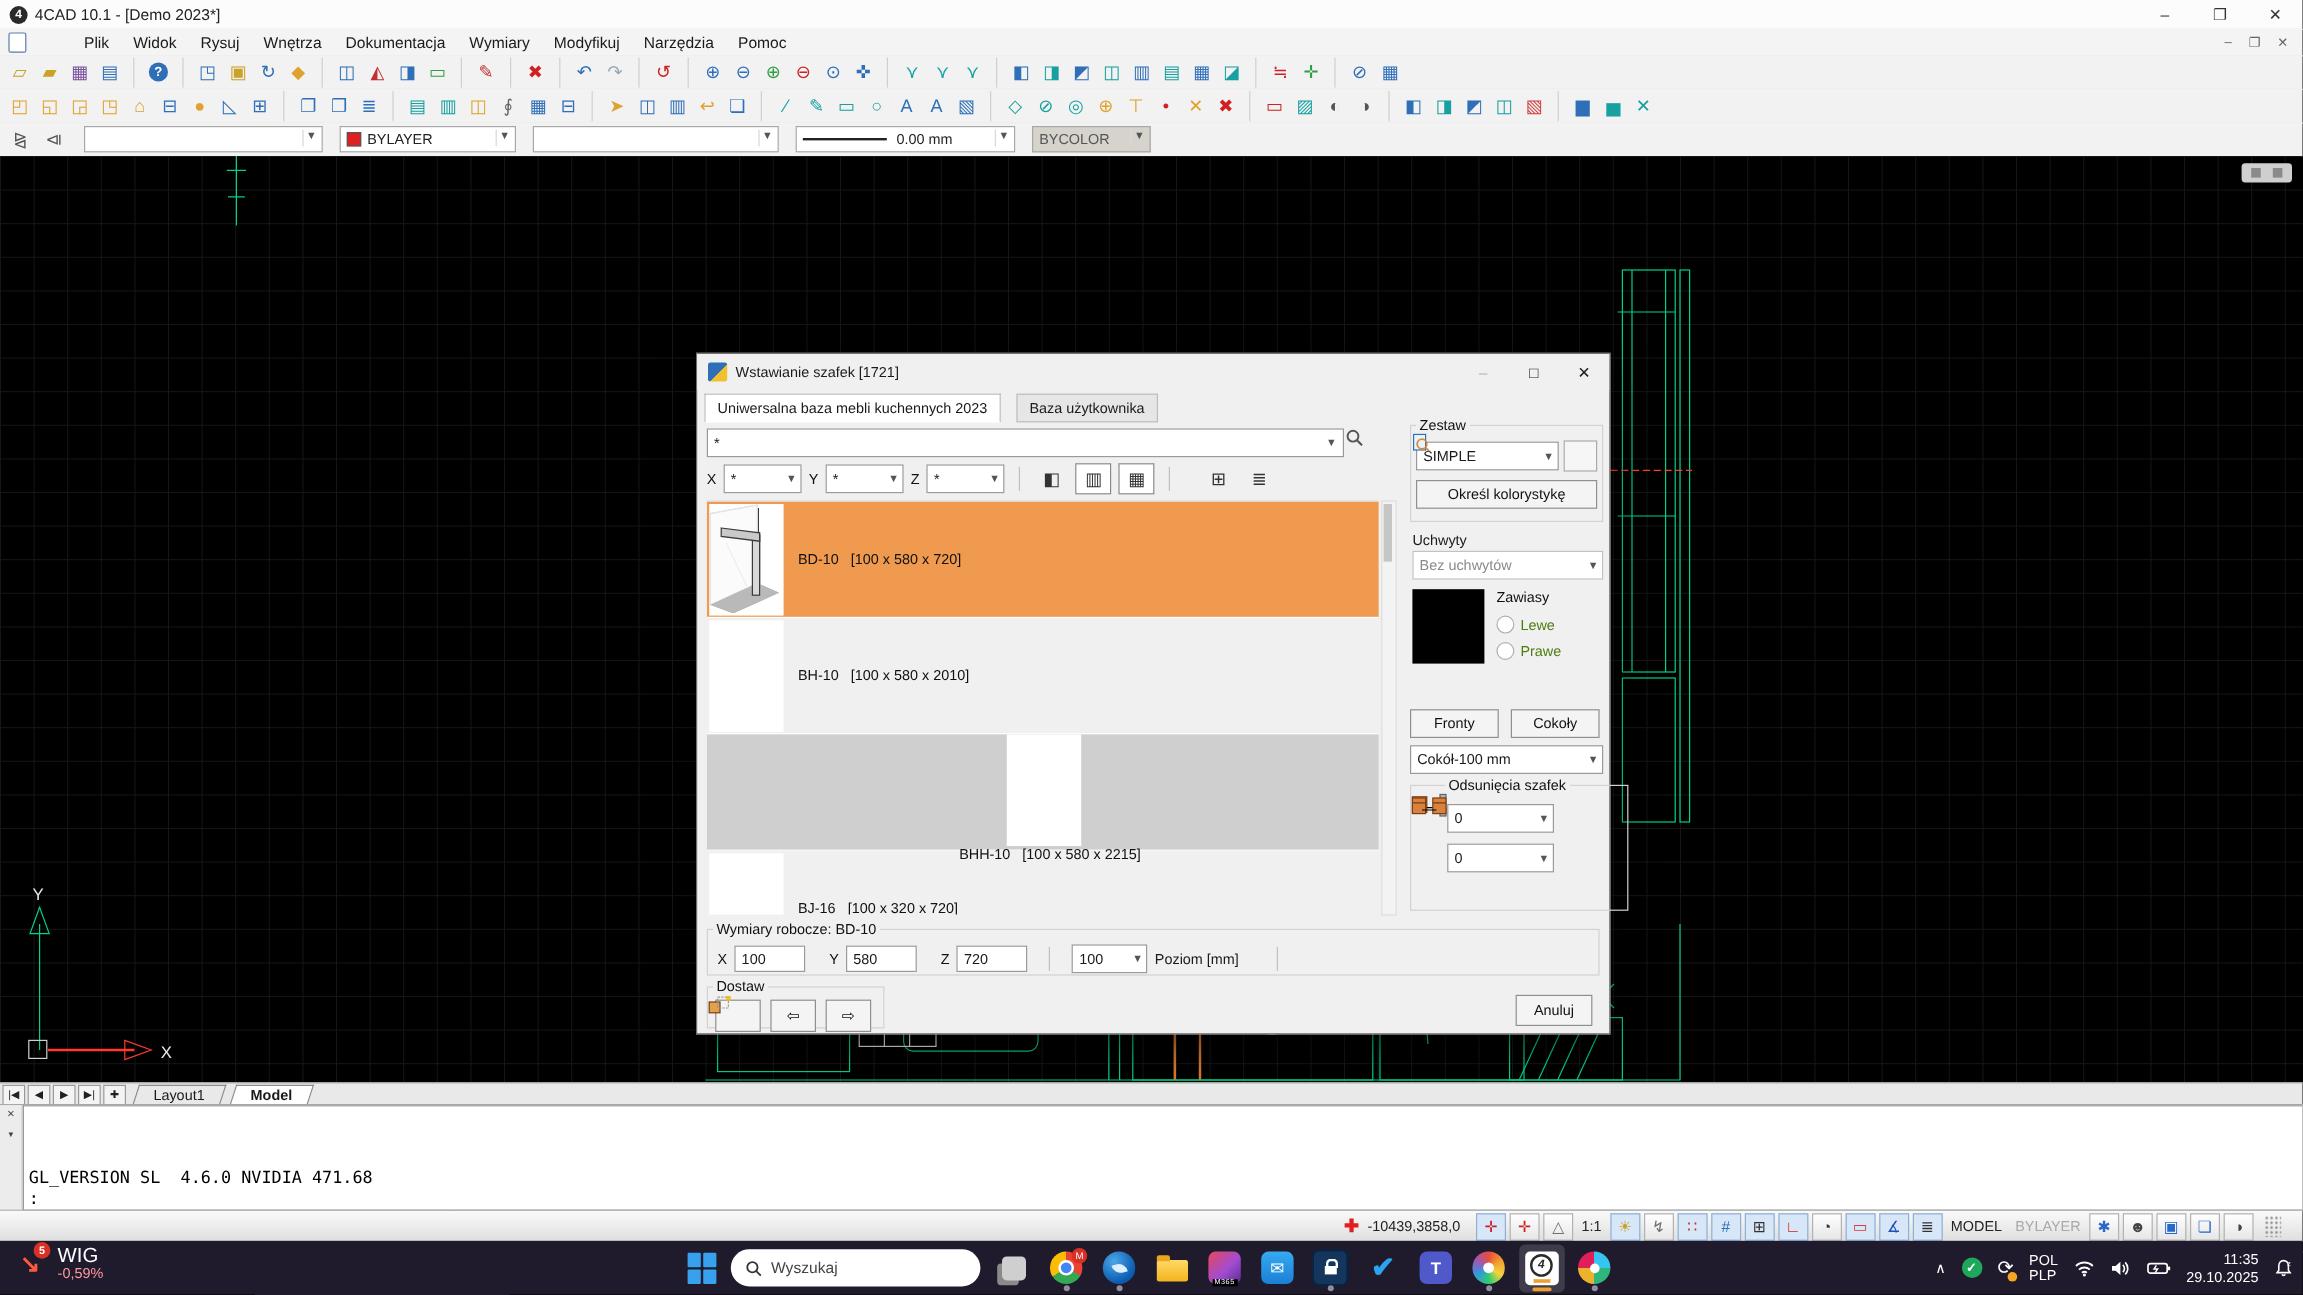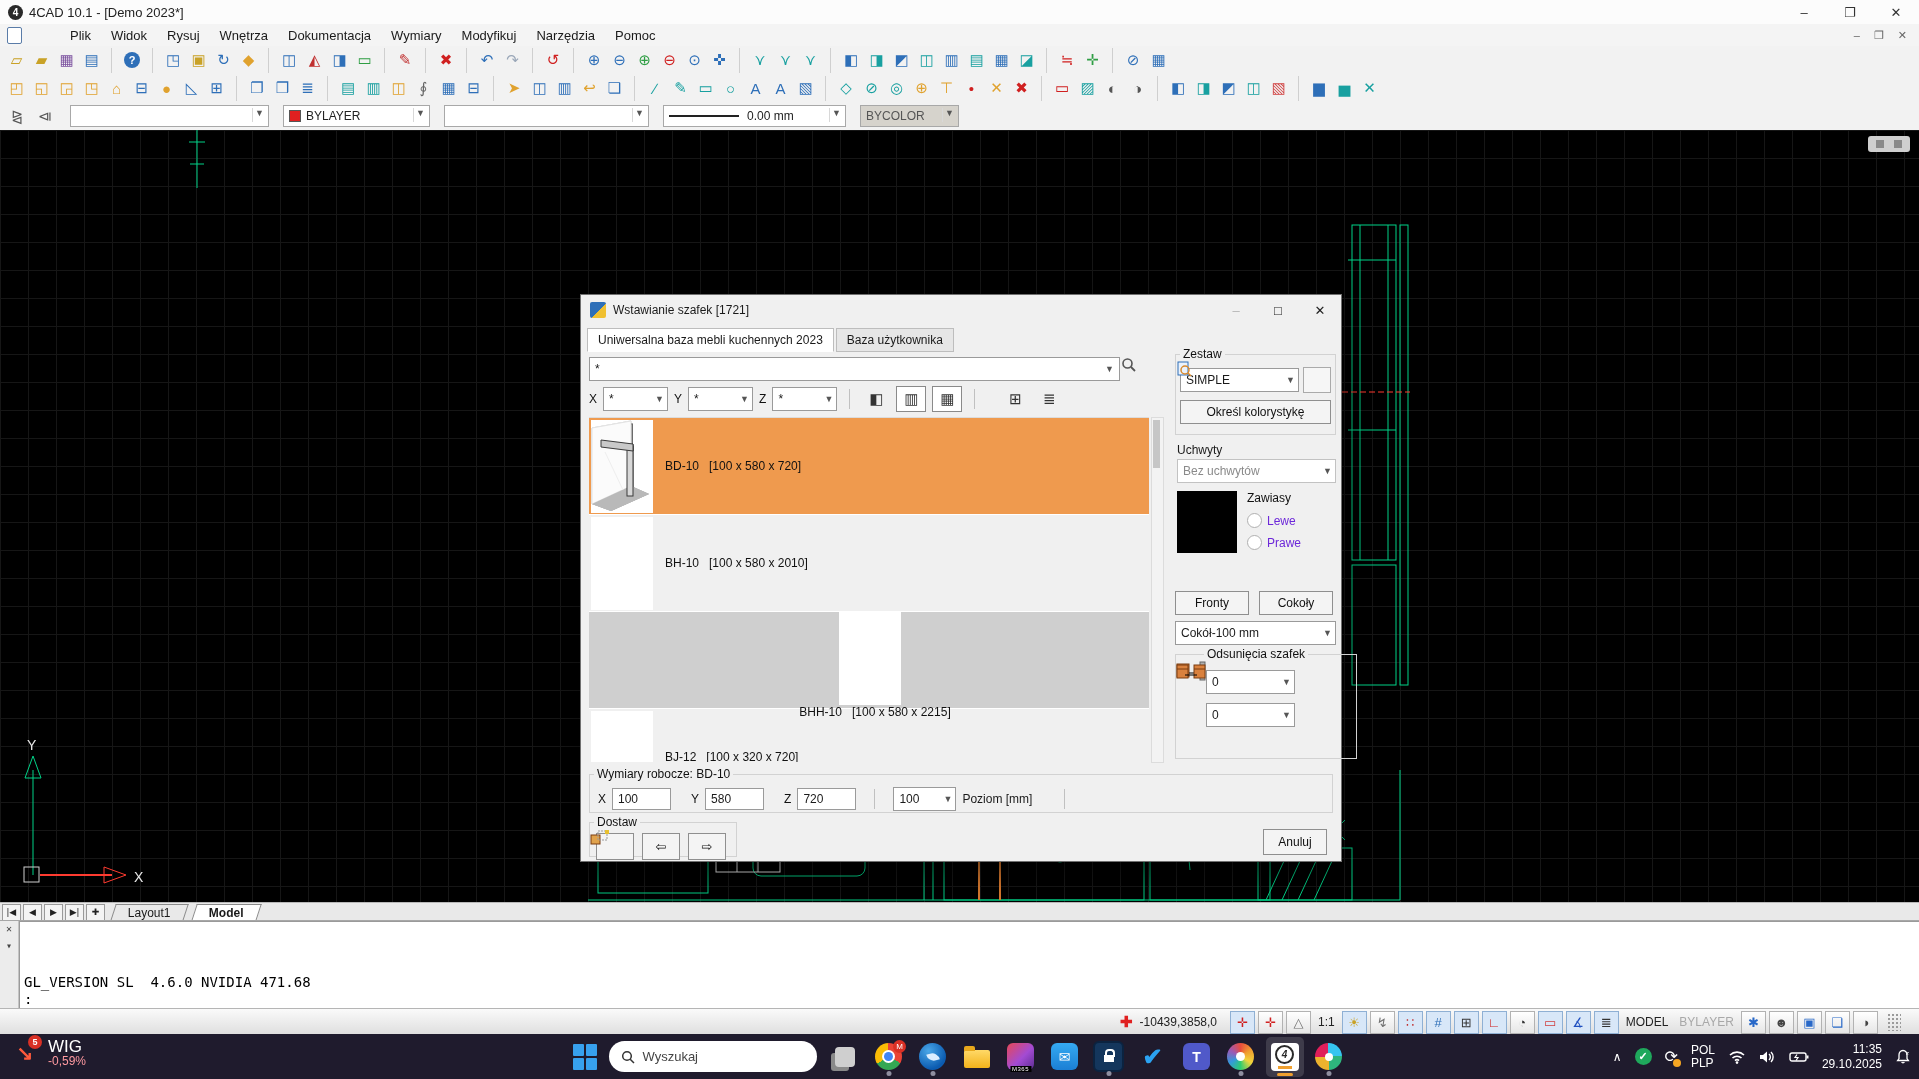--- a/index.html
+++ b/index.html
@@ -126,21 +126,21 @@
   .clock{text-align:right;line-height:15px;font-size:12px;}
   
   .dlg{position:absolute;left:580px;top:164px;width:760px;height:566px;background:#f0f0f0;border:1px solid #707070;
        box-shadow:0 10px 30px rgba(0,0,0,.55);font-size:12px;}
   .dtitle{position:absolute;left:0;top:0;width:100%;height:30px;background:#f0f0f0;display:flex;align-items:center;}
   .dico{width:16px;height:16px;margin:0 7px 0 9px;background:linear-gradient(135deg,#2e6fb8 55%,#f0c030 55%);border-radius:2px;}
   .dwbtns{margin-left:auto;display:flex;height:100%;}
   .dwbtn{width:42px;height:100%;display:flex;align-items:center;justify-content:center;font-size:13px;color:#222;}
   .dwbtn.dim{color:#b5b5b5;}
   .dtabs{position:absolute;left:6px;top:32px;display:flex;align-items:flex-end;height:25px;}
-  .dtab{padding:4px 10px;border:1px solid #bdbdbd;background:#e6e6e6;margin-right:2px;}
+  .dtab{padding:4px 10px;border:1px solid #bdbdbd;background:#e6e6e6;margin-right:13px;}
   .dtab.active{background:#fff;border-bottom:1px solid #fff;font-weight:normal;}
   .dsearch{position:absolute;left:8px;top:62px;width:524px;height:22px;background:#fff;border:1px solid #9a9a9a;
            display:flex;align-items:center;padding-left:5px;position:absolute;}
   .dsearch .chev{margin-left:auto;padding-right:5px;color:#555;font-size:9px;}
   .magbtn{position:absolute;left:540px;top:62px;width:26px;height:24px;display:flex;align-items:center;justify-content:center;}
   .dxyz{position:absolute;left:8px;top:92px;height:24px;display:flex;align-items:center;gap:6px;}
   .axlbl{font-size:12px;color:#111;}
   .mini{width:58px;height:22px;background:#fff;border:1px solid #9a9a9a;display:flex;align-items:center;padding-left:5px;position:relative;}
   .mini .chev{position:absolute;right:3px;font-size:9px;color:#555;}
   .vsep{width:1px;height:20px;background:#c0c0c0;margin:0 6px;}
@@ -165,21 +165,21 @@
   .combo{height:22px;background:#fff;border:1px solid #9a9a9a;display:flex;align-items:center;padding-left:5px;position:relative;font-size:12px;}
   .combo .chev{position:absolute;right:3px;font-size:9px;color:#555;}
   .combo.disabled{color:#8a8a8a;border-color:#c2c2c2;}
   .zbtn{width:26px;height:24px;border:1px solid #aaa;background:#f6f6f6;display:flex;align-items:center;justify-content:center;}
   .btn{border:1px solid #8f8f8f;background:#f4f4f4;height:22px;display:flex;align-items:center;justify-content:center;font-size:12px;color:#111;}
   .okbtn{margin:7px 4px 0 4px;}
   .uchlbl{position:absolute;left:2px;top:104px;}
   .uchcombo{position:absolute;left:2px;top:120px;width:152px;}
   .blackbox{position:absolute;left:2px;top:152px;width:60px;height:62px;background:#000;}
   .zawlbl{position:absolute;left:72px;top:152px;color:#111;}
-  .radio{position:absolute;left:72px;display:flex;align-items:center;gap:5px;color:#6d28d9;}
+  .radio{position:absolute;left:72px;display:flex;align-items:center;gap:5px;color:#4d7c0f;}
   .rdot2{width:13px;height:13px;border:1px solid #b0b0b0;border-radius:50%;background:#fff;}
   .fcrow{position:absolute;left:0px;top:252px;display:flex;gap:10px;width:158px;}
   .fcrow .btn{width:72px;}
   .cokcombo{position:absolute;left:0px;top:282px;width:154px;}
   .fo{position:absolute;left:0px;top:308px;width:156px;height:110px;padding-left:24px;}
   .forow{display:flex;align-items:center;gap:10px;margin:9px 6px 0 6px;}
   .fosel{width:82px;}
   .wym{position:absolute;left:8px;top:472px;width:742px;height:44px;}
   .wrow{display:flex;align-items:center;gap:6px;margin:6px 0 0 8px;}
   .winp{width:52px;height:20px;background:#fff;border:1px solid #9a9a9a;display:flex;align-items:center;padding-left:5px;}
@@ -728,21 +728,21 @@
                 <line x1="20" y1="14" x2="36" y2="70" stroke="#eeeeee"></line>
               </g>
               <g class="cab-short">
                 <rect x="38" y="28" width="6" height="50" fill="#d8d8d8" stroke="#3a3a3a" stroke-width="1"></rect>
                 <polygon points="12,22 44,26 44,33 12,29" fill="#c9c9c9" stroke="#3a3a3a" stroke-width="1"></polygon>
                 <line x1="16" y1="34" x2="34" y2="72" stroke="#eeeeee"></line>
               </g>
             </svg>
           </div>
           <div class="ltext">
-            <span>BJ-12</span><span class="ldims">[100 x 320 x 720]</span>
+            <span>BJ-16</span><span class="ldims">[100 x 320 x 720]</span>
           </div>
         </div>
         </div>
       <div class="dscroll">
           <div class="dthumbbar"></div>
         </div>
 
       <div class="dright">
         <fieldset class="fz">
           <legend>Zestaw</legend>

